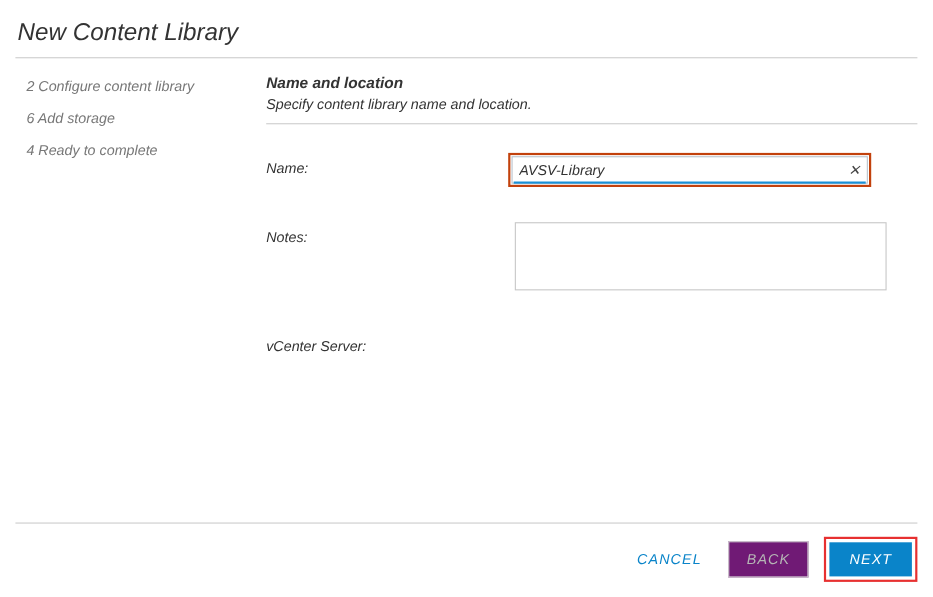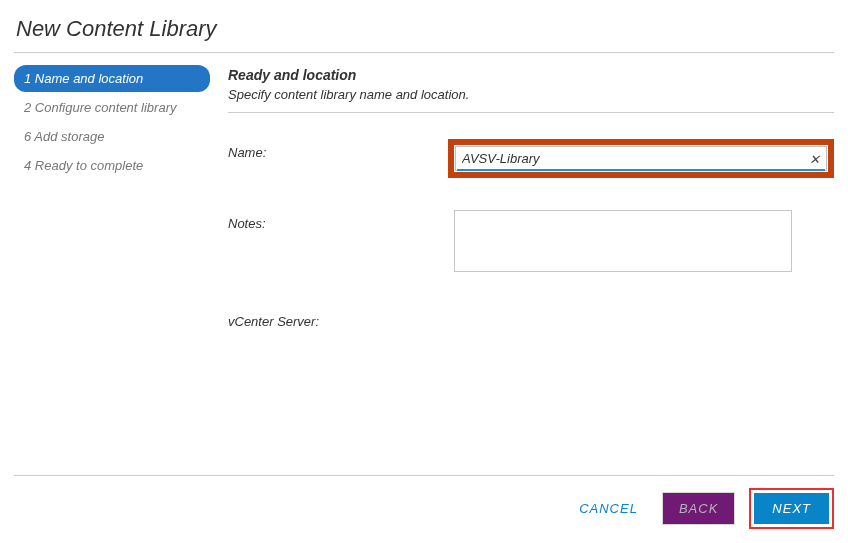--- a/index.html
+++ b/index.html
@@ -35,22 +35,22 @@
     }
     .main { flex: 1; padding-top: 8px; }
     .section-title { font-size: 14px; font-weight: 600; color: #333; margin-bottom: 4px; }
     .section-sub { font-size: 13px; color: #333; margin-bottom: 10px; }
     .hr2 { border: none; border-top: 1px solid #ccc; margin-bottom: 26px; }
     .form-row { display: flex; align-items: flex-start; margin-bottom: 32px; }
     .form-label { width: 220px; font-size: 13px; color: #333; padding-top: 6px; }
     .form-field { flex: 1; }
     .input-wrap {
       position: relative;
-      border: 6px solid #c2410c;
-      width: 386px;
+      border: 2px solid #c2410c;
+      width: 330px;
       padding: 1px;
     }
     .text-input {
       width: 100%;
       border: 1px solid #b9c2cb;
       padding: 4px 26px 4px 6px;
       font-size: 13px;
       color: #333;
       outline: none;
     }
@@ -134,27 +134,26 @@
     }
   </style>
 </head>
 <body>
 
 <div class="window">
   <div class="title">New Content Library</div>
   <hr class="hr">
   <div class="content">
     <div class="steps">
-      <div class="step active">1 Name and location</div>
       <div class="step">2 Configure content library</div>
       <div class="step">6 Add storage</div>
       <div class="step">4 Ready to complete</div>
     </div>
     <div class="main">
-      <div class="section-title">Ready and location</div>
+      <div class="section-title">Name and location</div>
       <div class="section-sub">Specify content library name and location.</div>
       <hr class="hr2">
 
       <div class="form-row">
         <div class="form-label">Name:</div>
         <div class="form-field">
           <div class="input-wrap">
             <input type="text" class="text-input" value="AVSV-Library" style="">
             <span class="clear-x">✕</span>
             <div class="underline"></div>

